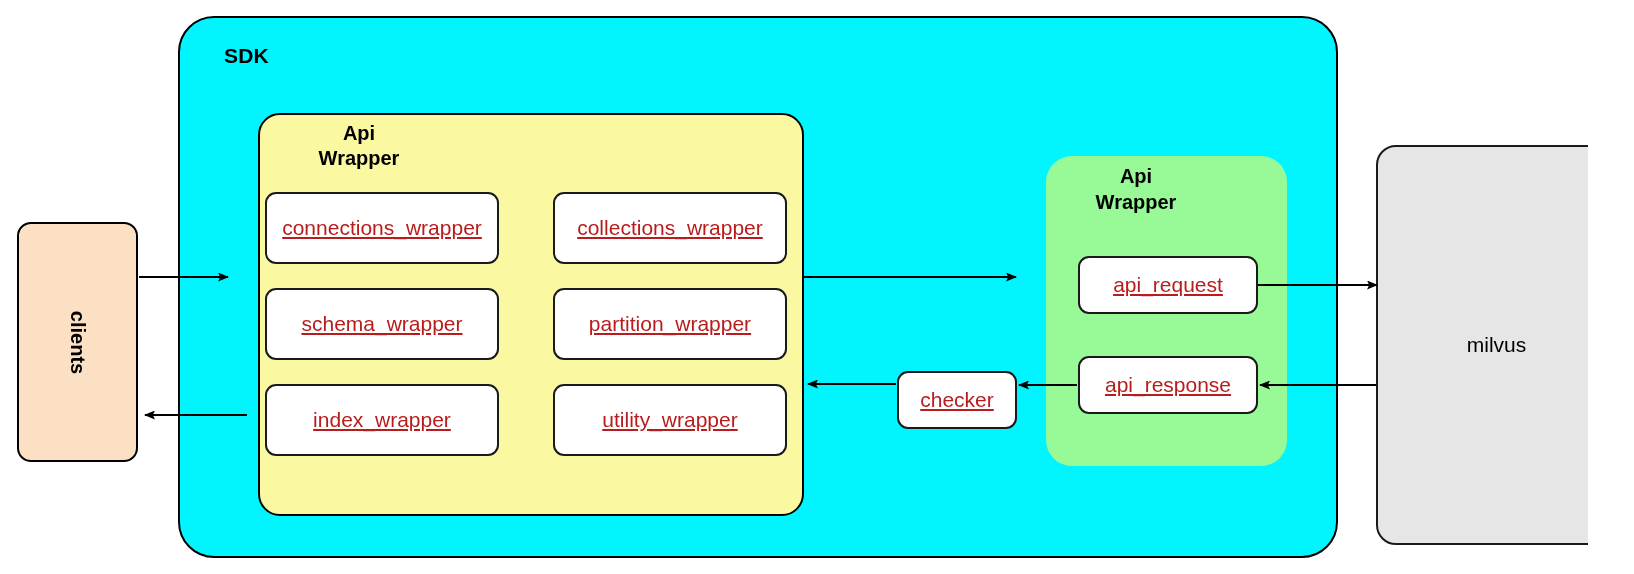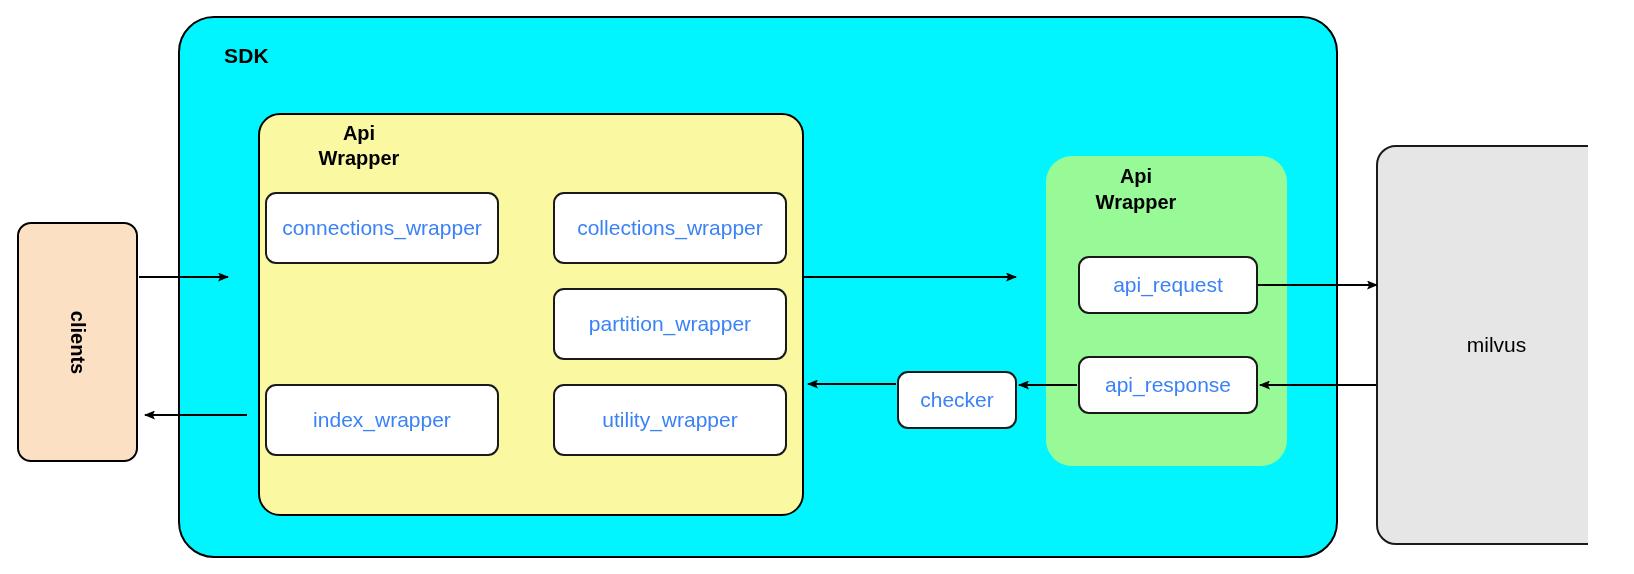--- a/index.html
+++ b/index.html
@@ -67,22 +67,23 @@
   .leaf {
     position: absolute;
     box-sizing: border-box;
     background: #ffffff;
     border: 2px solid #1a1a1a;
     border-radius: 11px;
     display: flex;
     align-items: center;
     justify-content: center;
     font-size: 21px;
-    color: #3b82f6;
+    color: #b91c1c;
     white-space: nowrap;
+    text-decoration: underline;
   }
 
   
   .wcell { width: 234px; height: 72px; }
   .wc-r0 { top: 192px; }
   .wc-r1 { top: 288px; }
   .wc-r2 { top: 384px; }
   .wc-c0 { left: 265px; }
   .wc-c1 { left: 553px; }
 
@@ -186,20 +187,21 @@
 
   <div class="box apiwrapper-box">
     <div class="apiwrapper-label">
       <div>Api</div>
       <div>Wrapper</div>
     </div>
   </div>
 
   <div class="leaf wcell wc-c0 wc-r0">connections_wrapper</div>
   <div class="leaf wcell wc-c1 wc-r0">collections_wrapper</div>
+  <div class="leaf wcell wc-c0 wc-r1">schema_wrapper</div>
   <div class="leaf wcell wc-c1 wc-r1">partition_wrapper</div>
   <div class="leaf wcell wc-c0 wc-r2">index_wrapper</div>
   <div class="leaf wcell wc-c1 wc-r2">utility_wrapper</div>
 
   <div class="leaf checker-box">checker</div>
 
   <div class="box gateway-box">
     <div class="gateway-label">
       <div>Api</div>
       <div>Wrapper</div>

